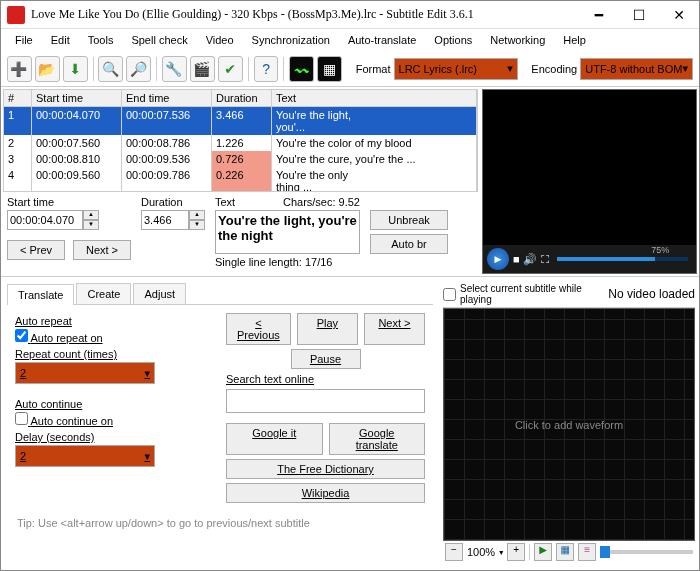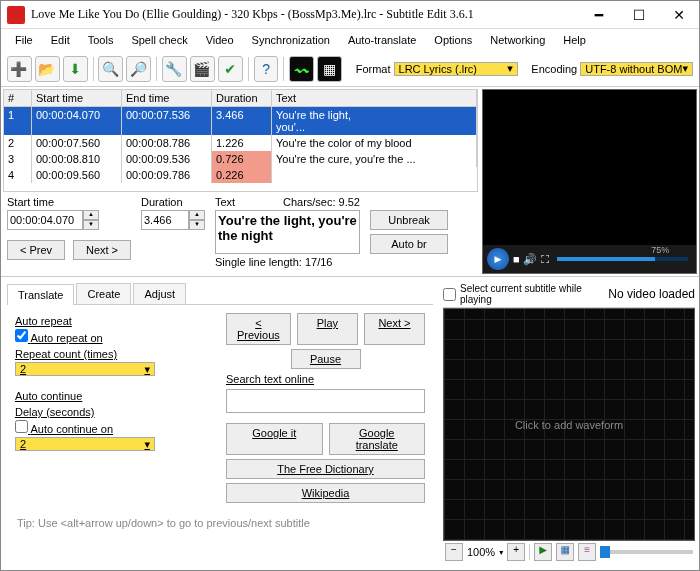--- a/index.html
+++ b/index.html
@@ -6,21 +6,21 @@
 body { background: #fff; width: 700px; height: 571px; overflow: hidden; border: 1px solid #888; }
 .titlebar { height: 28px; display: flex; align-items: center; background: #fff; border-bottom: 1px solid #ddd; }
 .titlebar .icon { width: 18px; height: 18px; background: #d62020; margin: 0 6px; border-radius: 2px; }
 .titlebar .title { flex: 1; font-size: 12px; color: #000; font-family: Liberation Serif, serif; }
 .winbtn { width: 40px; height: 28px; display: flex; align-items: center; justify-content: center; font-size: 14px; }
 .menubar { height: 22px; display: flex; align-items: center; padding: 0 6px; gap: 2px; }
 .menubar span { padding: 2px 8px; }
 .toolbar { height: 36px; display: flex; align-items: center; padding: 2px 6px; gap: 3px; border-bottom: 1px solid #ccc; }
 .tbtn { width: 26px; height: 26px; border: 1px solid #bbb; border-radius: 3px; display: flex; align-items: center; justify-content: center; background: #f5f5f5; font-size: 14px; }
 .sep { width: 1px; height: 24px; background: #ccc; margin: 0 2px; }
-.combo { height: 14px; border: 1px solid #aaa; padding: 0 4px; display: flex; align-items: center; justify-content: space-between; background: #fde047; font-size: 11px; }
+.combo { height: 22px; border: 1px solid #aaa; padding: 0 4px; display: flex; align-items: center; justify-content: space-between; background: #c2410c; font-size: 11px; }
 .midsection { display: flex; height: 190px; border-bottom: 1px solid #ccc; }
 .leftmid { flex: 1; display: flex; flex-direction: column; padding: 2px; }
 .tablehead { display: flex; background: #f0f0f0; border: 1px solid #ccc; }
 .tablehead div, .row div { padding: 2px 4px; border-right: 1px solid #ccc; overflow: hidden; white-space: nowrap; text-overflow: ellipsis; }
 .c-n { width: 28px; } .c-s { width: 90px; } .c-e { width: 90px; } .c-d { width: 60px; } .c-t { flex: 1; }
 .tablebody { border: 1px solid #ccc; border-top: none; height: 85px; overflow: hidden; }
 .row { display: flex; }
 .row.sel { background: #1e5fc6; color: #fff; }
 .durwarn { background: #f29b8a; }
 .prevpanel { width: 215px; background: #000; border: 1px solid #666; margin: 2px; position: relative; }
@@ -143,20 +143,21 @@
           <div class="c-s">00:00:08.810</div>
           <div class="c-e">00:00:09.536</div>
           <div class="c-d durwarn">0.726</div>
           <div class="c-t">You're the cure, you're the ...</div>
         </div>
         <div class="row">
           <div class="c-n">4</div>
           <div class="c-s">00:00:09.560</div>
           <div class="c-e">00:00:09.786</div>
           <div class="c-d durwarn">0.226</div>
+          <div class="c-t">You're the only<br>thing ...</div>
         </div>
       </div>
 
     <div class="editrow">
       <div class="stgrp">
         <label>Start time</label>
         <div class="numbox">
             <input value="00:00:04.070" style="">
             <div class="spinners">
               <div>▲</div>
@@ -217,22 +218,22 @@
     <div class="tabbody">
       <div class="opts">
         <label>Auto repeat</label>
         <label><input type="checkbox" checked="" style=""> <span>Auto repeat on</span></label>
         <label style="margin-top:4px">Repeat count (times)</label>
         <div class="combo" style="width:140px">
             <span>2</span>
             <span>▾</span>
           </div>
         <label style="margin-top:14px">Auto continue</label>
+        <label><input type="checkbox" style=""> <span>Auto continue on</span></label>
         <label style="margin-top:4px">Delay (seconds)</label>
-        <label><input type="checkbox" style=""> <span>Auto continue on</span></label>
         <div class="combo" style="width:140px">
             <span>2</span>
             <span>▾</span>
           </div>
       </div>
       <div class="actions">
         <div class="btnrow">
           <div class="btn" style="flex:1">&lt; Previous</div>
           <div class="btn" style="flex:1">Play</div>
           <div class="btn" style="flex:1">Next &gt;</div>

